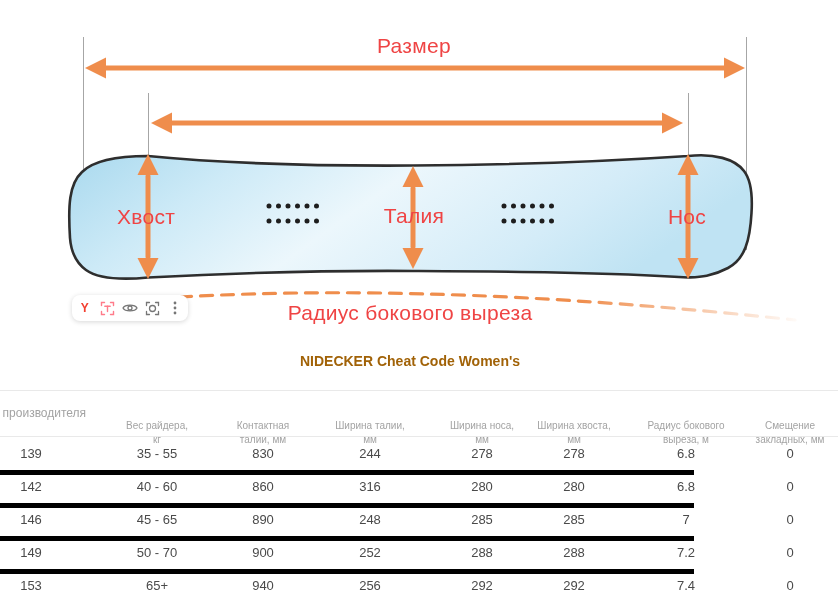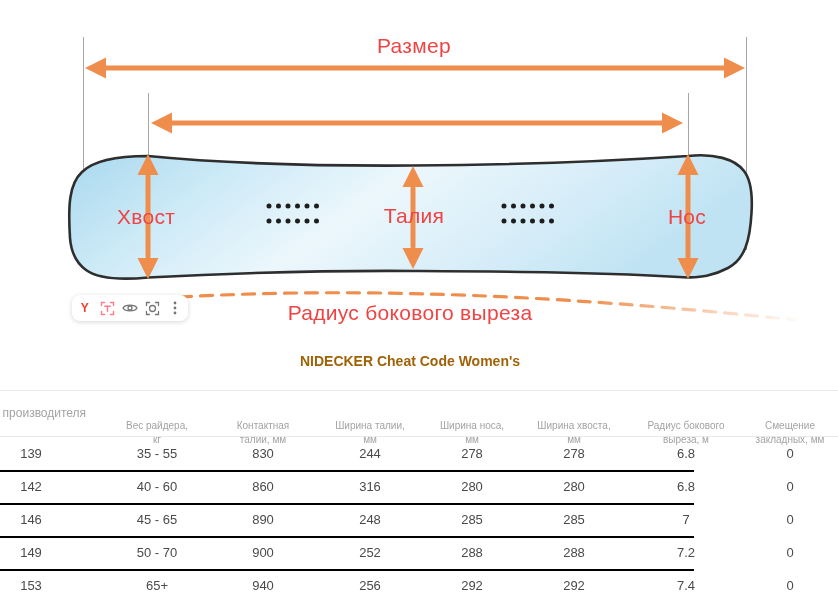--- a/index.html
+++ b/index.html
@@ -21,25 +21,25 @@
   .ylogo{color:#f23f30;font-weight:700;font-size:12px;line-height:1;}
 
   
   .tbl-title{position:absolute;left:410px;top:353px;transform:translateX(-50%);
              font-size:14px;font-weight:700;color:#a16207;white-space:nowrap;z-index:2;}
   .hairline{position:absolute;left:0;width:838px;height:1px;background:#e9e9e9;z-index:2;}
   .th{position:absolute;transform:translateX(-50%);top:399px;width:130px;text-align:center;
       font-size:10px;line-height:14px;color:#a3a3a3;white-space:pre-line;z-index:2;margin-top:20px;}
   .th-first{position:absolute;left:-42px;top:406px;transform:none;width:auto;text-align:left;
       font-size:12px;color:#a3a3a3;white-space:nowrap;z-index:2;}
-  .trow{position:absolute;left:0;width:694px;height:33px;border-bottom:2px solid #000000;z-index:2;}
+  .trow{position:absolute;left:0;width:694px;height:33px;border-bottom:5px solid #000000;z-index:2;}
   .td{position:absolute;transform:translateX(-50%);font-size:13px;color:#4a4a4a;
       line-height:33px;white-space:nowrap;}
   .c1{left:31px}.c2{left:157px}.c3{left:263px}.c4{left:370px}
-  .c5{left:472px}.c6{left:574px}.c7{left:686px}.c8{left:790px}
+  .c5{left:482px}.c6{left:574px}.c7{left:686px}.c8{left:790px}
 </style>
 </head>
 <body>
 
 <div class="stage">
 
   <svg class="diagram-svg" width="838" height="345" viewBox="0 0 838 345">
     <defs>
       <linearGradient id="boardGrad" x1="0" y1="0" x2="1" y2="0.25">
         <stop offset="0" stop-color="#a9d9ee"></stop>

